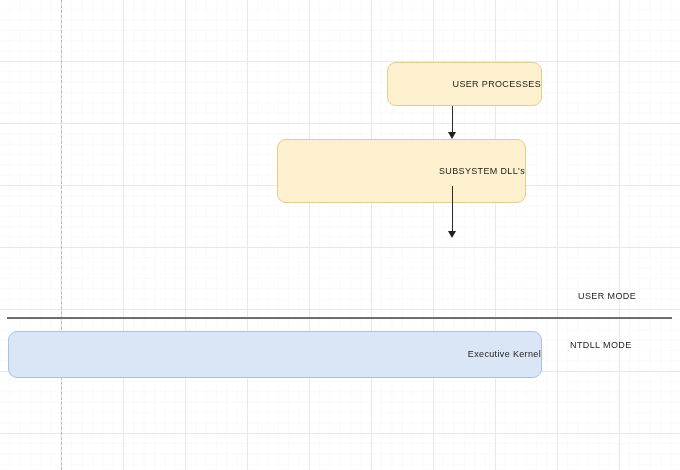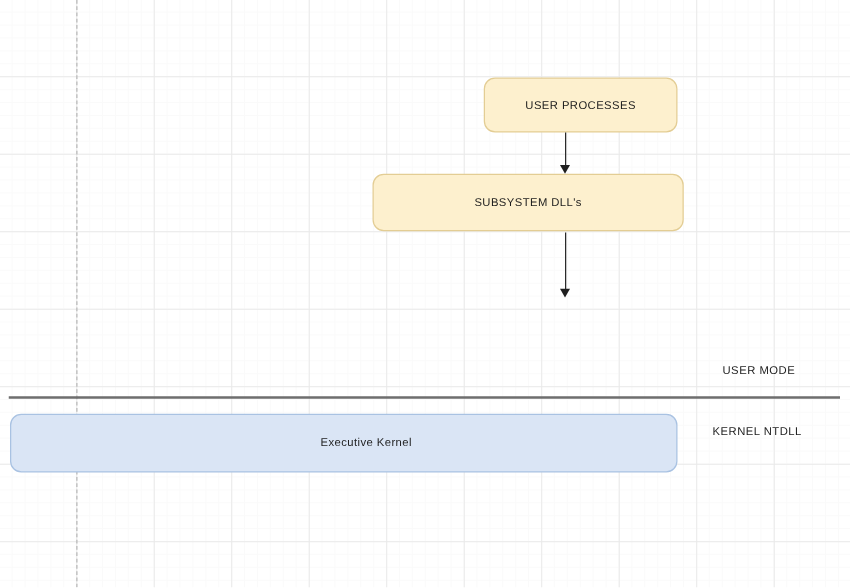--- a/index.html
+++ b/index.html
@@ -42,21 +42,21 @@
     height: 0;
     border-top: 2px solid #6e6e6e;
   }
 
   .node {
     position: absolute;
     box-sizing: border-box;
     border-radius: 9px;
     display: flex;
     align-items: center;
-    justify-content: center;
+    justify-content: flex-end;
     font-size: 9px;
     letter-spacing: 0.35px;
     color: #1c1c1c;
     text-align: center;
     line-height: 1.2;
     white-space: nowrap;
   }
   .node.user {
     background: #fdf0ce;
     border: 1px solid #e3cd94;
@@ -102,36 +102,36 @@
 <div id="canvas">
 
   <div class="guide-v" style="left:61px;"></div>
 
   <div class="mode-divider" style="left:7px; width:665px; top:317px;"></div>
 
   <div class="node user" style="left:387px; top:62px; width:155px; height:44px;">
     <span>USER PROCESSES</span>
   </div>
 
-  <div class="node user" style="left:298px; top:139px; width:249px; height:46px;">
+  <div class="node user" style="left:277px; top:139px; width:249px; height:64px;">
     <span>SUBSYSTEM DLL's</span>
   </div>
 
 
   <div class="node kernel" style="left:8px; top:331px; width:534px; height:47px;">
     <span>Executive Kernel</span>
   </div>
 
   <div class="edge" style="left:452px; top:106px; height:33px;">
     <div class="shaft" style="height:27px;"></div>
     <div class="head" style="top:26px;"></div>
   </div>
 
   <div class="edge" style="left:452px; top:186px; height:52px;">
     <div class="shaft" style="height:46px;"></div>
     <div class="head" style="top:45px;"></div>
   </div>
 
   <div class="mode-label" style="left:578px; top:291px;text-align:center;">USER MODE</div>
 
-  <div class="mode-label" style="left:570px; top:340px;">KERNEL NTDLL</div>
+  <div class="mode-label" style="left:570px; top:340px;">NTDLL MODE</div>
 
 </div>
 
 </body></html>

